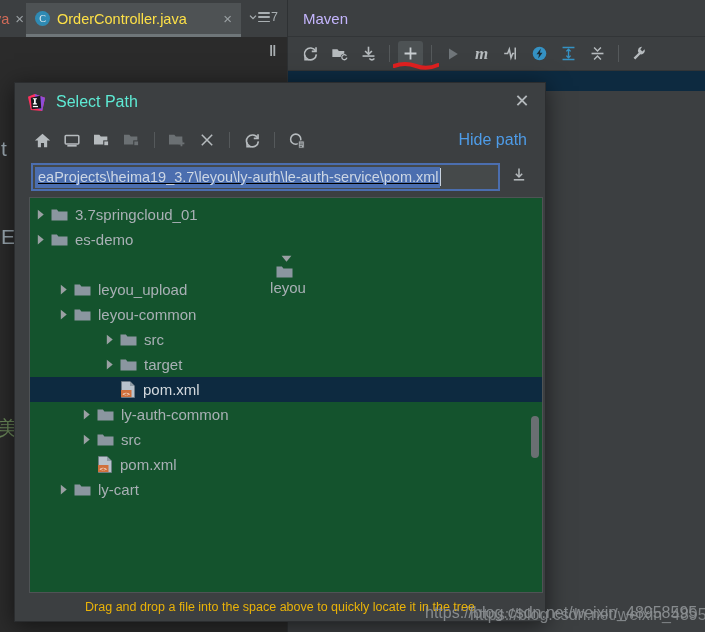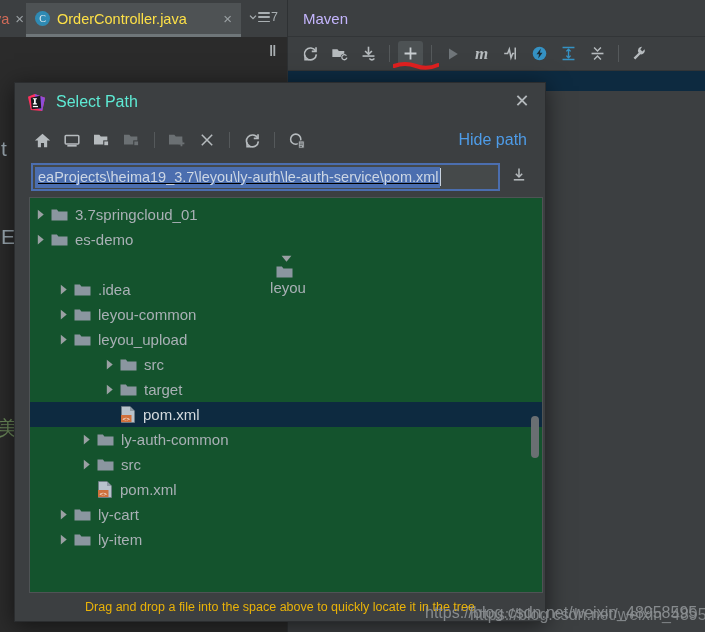--- a/index.html
+++ b/index.html
@@ -465,39 +465,30 @@
             </svg>
             <span>leyou</span>
           </div>
           <div class="trow" style="padding-left: 27px;">
             <svg class="arrow" viewBox="0 0 12 12">
               <path d="M3.5 1.5 L9 6 L3.5 10.5 Z" fill="#9aa0a3"></path>
             </svg>
             <svg class="folder" viewBox="0 0 17 14">
               <path d="M0.5 1.5 h5.4 l1.5 2 h9.1 v9 h-16 z" fill="#8b96a0"></path>
             </svg>
-            <span>.idea</span>
+            <span>leyou_upload</span>
           </div>
           <div class="trow" style="padding-left: 27px;">
             <svg class="arrow" viewBox="0 0 12 12">
               <path d="M3.5 1.5 L9 6 L3.5 10.5 Z" fill="#9aa0a3"></path>
             </svg>
             <svg class="folder" viewBox="0 0 17 14">
               <path d="M0.5 1.5 h5.4 l1.5 2 h9.1 v9 h-16 z" fill="#8b96a0"></path>
             </svg>
             <span>leyou-common</span>
-          </div>
-          <div class="trow" style="padding-left: 27px;">
-            <svg class="arrow" viewBox="0 0 12 12">
-              <path d="M3.5 1.5 L9 6 L3.5 10.5 Z" fill="#9aa0a3"></path>
-            </svg>
-            <svg class="folder" viewBox="0 0 17 14">
-              <path d="M0.5 1.5 h5.4 l1.5 2 h9.1 v9 h-16 z" fill="#8b96a0"></path>
-            </svg>
-            <span>leyou_upload</span>
           </div>
           <div class="trow" style="padding-left: 73px;">
             <svg class="arrow" viewBox="0 0 12 12">
               <path d="M3.5 1.5 L9 6 L3.5 10.5 Z" fill="#9aa0a3"></path>
             </svg>
             <svg class="folder" viewBox="0 0 17 14">
               <path d="M0.5 1.5 h5.4 l1.5 2 h9.1 v9 h-16 z" fill="#8b96a0"></path>
             </svg>
             <span>src</span>
           </div>
@@ -550,29 +541,20 @@
           </div>
           <div class="trow" style="padding-left: 27px;">
             <svg class="arrow" viewBox="0 0 12 12">
               <path d="M3.5 1.5 L9 6 L3.5 10.5 Z" fill="#9aa0a3"></path>
             </svg>
             <svg class="folder" viewBox="0 0 17 14">
               <path d="M0.5 1.5 h5.4 l1.5 2 h9.1 v9 h-16 z" fill="#8b96a0"></path>
             </svg>
             <span>ly-cart</span>
           </div>
-          <div class="trow" style="padding-left: 27px;">
-            <svg class="arrow" viewBox="0 0 12 12">
-              <path d="M3.5 1.5 L9 6 L3.5 10.5 Z" fill="#9aa0a3"></path>
-            </svg>
-            <svg class="folder" viewBox="0 0 17 14">
-              <path d="M0.5 1.5 h5.4 l1.5 2 h9.1 v9 h-16 z" fill="#8b96a0"></path>
-            </svg>
-            <span>ly-item</span>
-          </div>
         </div>
       <div class="tree-scrollbar"></div>
     </div>
 
     <div class="dlg-footer">Drag and drop a file into the space above to quickly locate it in the tree</div>
   </div>
 
   <div class="watermark">https://blog.csdn.net/weixin_48958595</div>
   <div class="watermark w2">https://blog.csdn.net/weixin_48958595</div>
 

